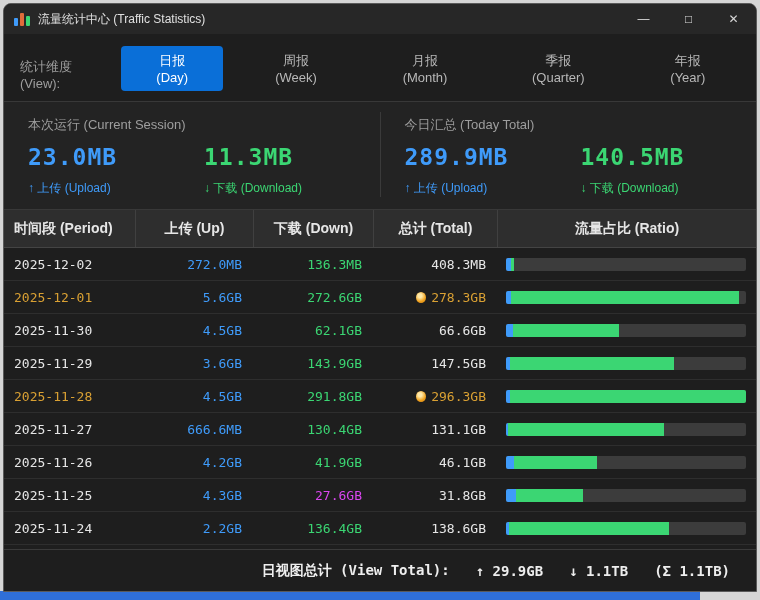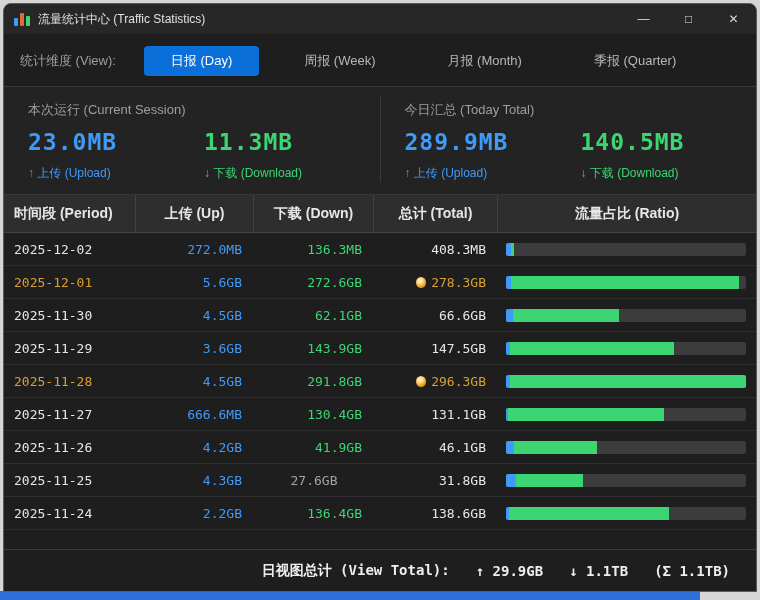--- a/index.html
+++ b/index.html
@@ -16,21 +16,21 @@
   .titlebar { height:30px; background:#272727; display:flex; align-items:center; flex:0 0 auto; }
   .app-icon { width:16px; height:14px; margin:0 8px 0 10px; display:flex; align-items:flex-end; gap:2px; }
   .app-icon i { display:block; width:4px; border-radius:1px; }
   .app-icon .b1 { height:8px;  background:#3f9bfa; }
   .app-icon .b2 { height:13px; background:#e06c3a; }
   .app-icon .b3 { height:10px; background:#3bd673; }
   .title-text { font-size:12px; color:#e0e0e0; }
   .win-controls { margin-left:auto; display:flex; height:100%; }
   .win-btn { width:45px; height:100%; display:flex; align-items:center; justify-content:center; font-size:12px; color:#d8d8d8; cursor:pointer; }
   
-  .view-row { display:flex; align-items:center; padding:12px 16px 10px 16px; gap:14px; flex:0 0 auto; }
+  .view-row { display:flex; align-items:flex-end; padding:12px 16px 10px 16px; gap:2px; flex:0 0 auto; }
   .view-label { color:#9e9e9e; font-size:13px; margin-right:14px; }
   .tab { background:transparent; border:none; color:#b8b8b8; font-size:13px; padding:6px 27px; border-radius:4px; cursor:pointer; font-family:"Liberation Sans", sans-serif; }
   .tab.active { background:#0a6fd8; color:#ffffff; }
   
   .stats-panel { display:flex; border-top:1px solid #383838; border-bottom:1px solid #383838; background:#232323; flex:0 0 auto; padding:10px 0 12px 0; }
   .stats-group { flex:1; padding:4px 20px 0 24px; }
   .stats-group + .stats-group { border-left:1px solid #3a3a3a; }
   .stats-title { color:#9e9e9e; font-size:13px; margin-bottom:10px; }
   .stats-nums { display:flex; gap:56px; }
   .stat-col { min-width:120px; }
@@ -80,20 +80,21 @@
       </div>
     </div>
 
     <div class="view-row">
       <span class="view-label">统计维度 (View):</span>
       <div style="display:flex; gap:18px; align-items:center;">
           <button class="tab active" style="background: rgb(10, 111, 216);">日报 (Day)</button>
           <button class="tab">周报 (Week)</button>
           <button class="tab">月报 (Month)</button>
           <button class="tab">季报 (Quarter)</button>
+          <button class="tab">年报 (Year)</button>
         </div>
     </div>
 
     <div class="stats-panel">
       <div class="stats-group">
         <div class="stats-title">本次运行 (Current Session)</div>
         <div class="stats-nums">
           <div class="stat-col">
             <div class="stat-value c-blue">23.0MB</div>
             <div class="stat-sub c-blue">↑ 上传 (Upload)</div>
@@ -224,21 +225,21 @@
             <div class="ratio-cell">
               <div class="track">
                 <div class="seg-up" style="width: 3.5%;"></div>
                 <div class="seg-down" style="width: 34.5%;"></div>
               </div>
             </div>
           </div>
           <div class="t-row">
             <div class="cell period" style="color: rgb(230, 230, 230);">2025-11-25</div>
             <div class="cell num" style="color: rgb(63, 155, 250);">4.3GB</div>
-            <div class="cell num" style="color: #a3a3a3; text-align: center;">27.6GB</div>
+            <div class="cell num" style="color: #d946ef;">27.6GB</div>
             <div class="cell total" style="color: rgb(230, 230, 230);">
               <span>31.8GB</span>
             </div>
             <div class="ratio-cell">
               <div class="track">
                 <div class="seg-up" style="width: 4%;"></div>
                 <div class="seg-down" style="width: 28%;"></div>
               </div>
             </div>
           </div>

